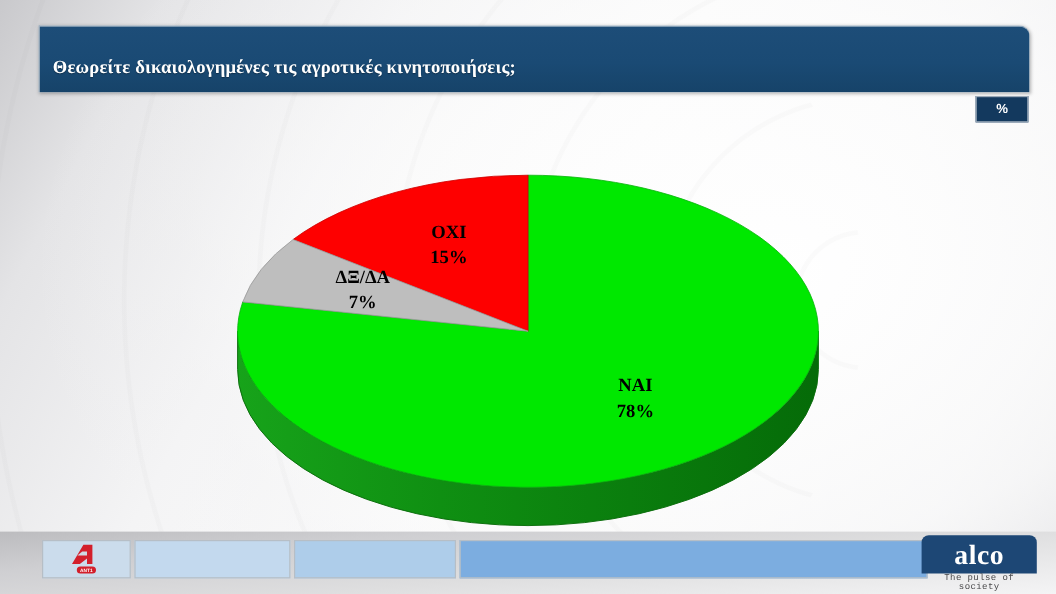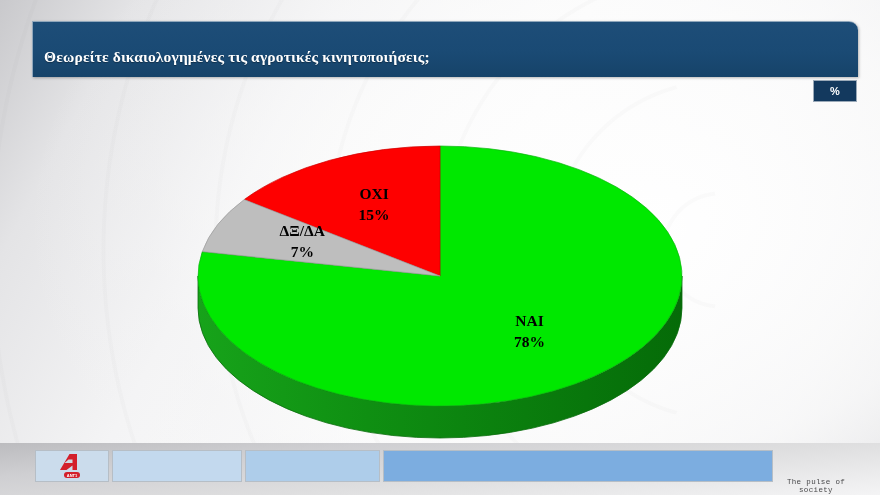--- a/index.html
+++ b/index.html
@@ -243,15 +243,18 @@
         <path d="M13.5 7.5 L17.5 7.5 L17.5 11 L9.5 11 Z" fill="#cfd9e2"></path>
         <rect x="9" y="20" width="16" height="6" rx="3" fill="#d31f2b"></rect>
         <text x="17" y="24.6" text-anchor="middle" font-family="Liberation Sans, sans-serif" font-size="4" font-weight="bold" fill="#ffffff">ANT1</text>
       </svg>
     </div>
     <div class="fseg s2"></div>
     <div class="fseg s3"></div>
     <div class="fseg s4"></div>
   </div>
 
+  <div class="alco-box">
+    <span class="alco-word">alco</span>
+  </div>
   <div class="alco-tag">The pulse of society</div>
 
 </div>
 
 </body></html>

